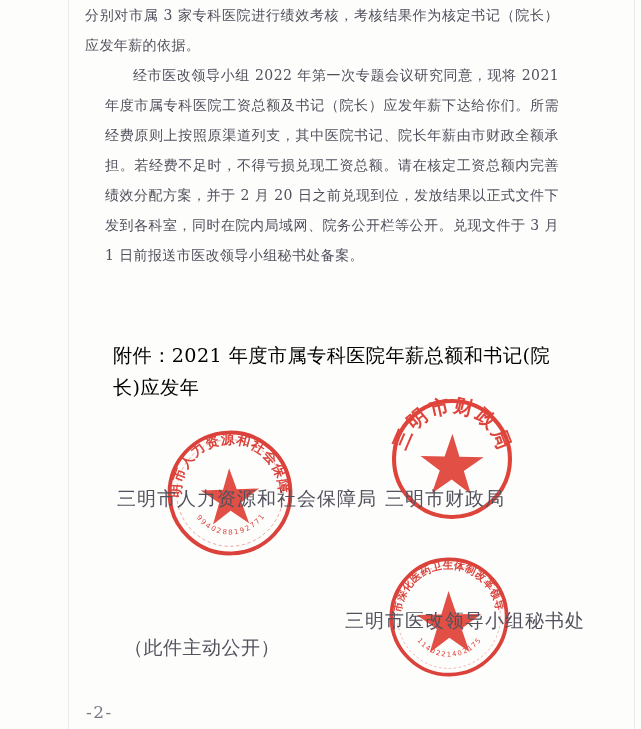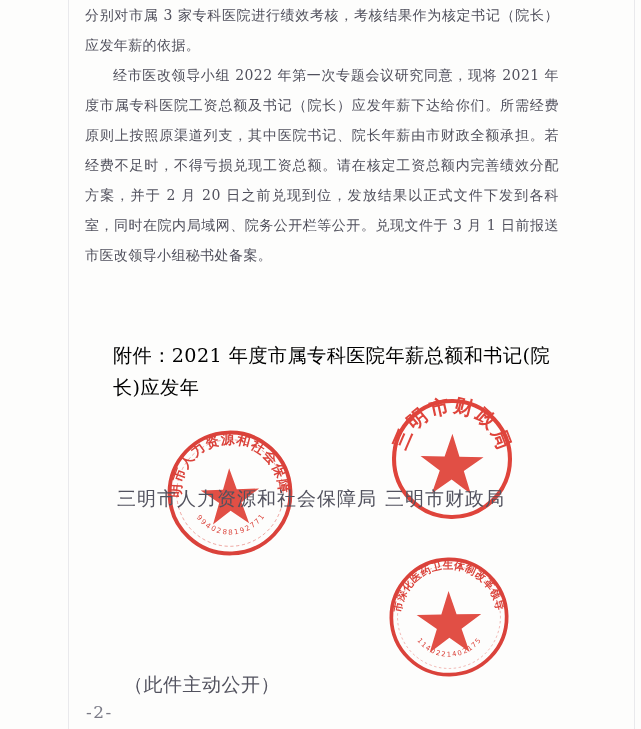--- a/index.html
+++ b/index.html
@@ -37,21 +37,21 @@
   .para {
     color: #50505c;
     font-size: 14px;
     line-height: 30px;
     letter-spacing: 0.4px;
     text-align: justify;
     text-justify: inter-character;
     margin: 0;
     white-space: pre-wrap;
   }
-  .para.indent { text-indent: 2em; }
+  .para.indent { text-indent: 2em; margin-left: 20px; }
 
   .attachment {
     position: absolute;
     left: 113px;
     top: 340px;
     width: 450px;
     color: #000000;
     font-size: 19.2px;
     line-height: 32px;
     letter-spacing: 0.4px;
@@ -87,21 +87,21 @@
   .seal svg { display: block; width: 100%; height: 100%; }
 
   .seal-hrss { left: 160px; top: 428px; width: 140px; height: 130px; transform: rotate(-2deg); }
   .seal-fin  { left: 389px; top: 396px; width: 126px; height: 126px; transform: rotate(1deg); }
   .seal-yg   { left: 387px; top: 555px; width: 124px; height: 124px; transform: rotate(-1deg); }
 
   
   .footer-note {
     position: absolute;
     left: 124px;
-    top: 672px;
+    top: 635px;
     color: #52525e;
     font-size: 19px;
     letter-spacing: 0.5px;
     white-space: nowrap;
   }
   .page-number {
     position: absolute;
     left: 86px;
     top: 702px;
     color: #7a7a86;
@@ -171,17 +171,18 @@
       </text>
       <text font-family="DejaVu Sans, sans-serif" font-size="11" fill="#d8281f" letter-spacing="2.4">
         <textPath href="#arcBot3" startOffset="50%" text-anchor="middle">1140221402175</textPath>
       </text>
       <polygon fill="#e0362c" points="100,58 112.3,95.9 152.1,95.9 119.9,119.2 132.2,157 100,133.6 67.8,157 80.1,119.2 47.9,95.9 87.7,95.9"></polygon>
     </svg>
   </div>
 
   <div class="sig sig-hrss">三明市人力资源和社会保障局</div>
   <div class="sig sig-fin">三明市财政局</div>
+  <div class="sig sig-yg">三明市医改领导小组秘书处</div>
 
   <div class="footer-note">（此件主动公开）</div>
   <div class="page-number">-2-</div>
 
 </div>
 
 </body></html>

